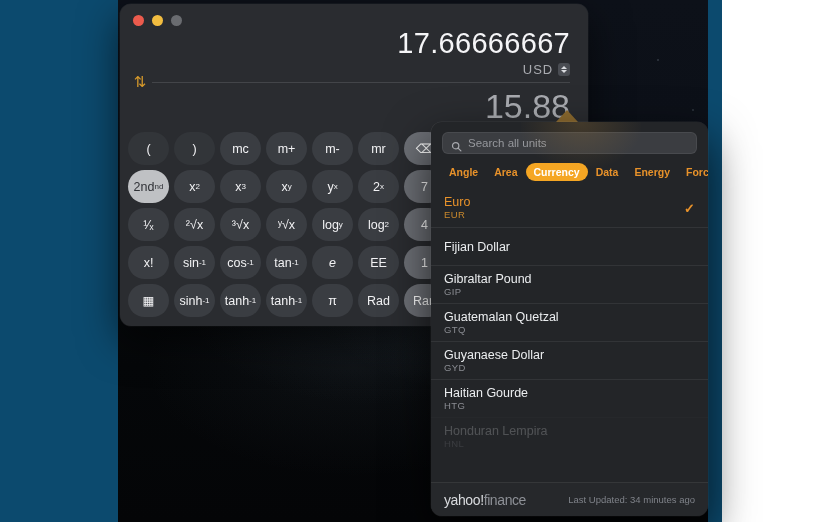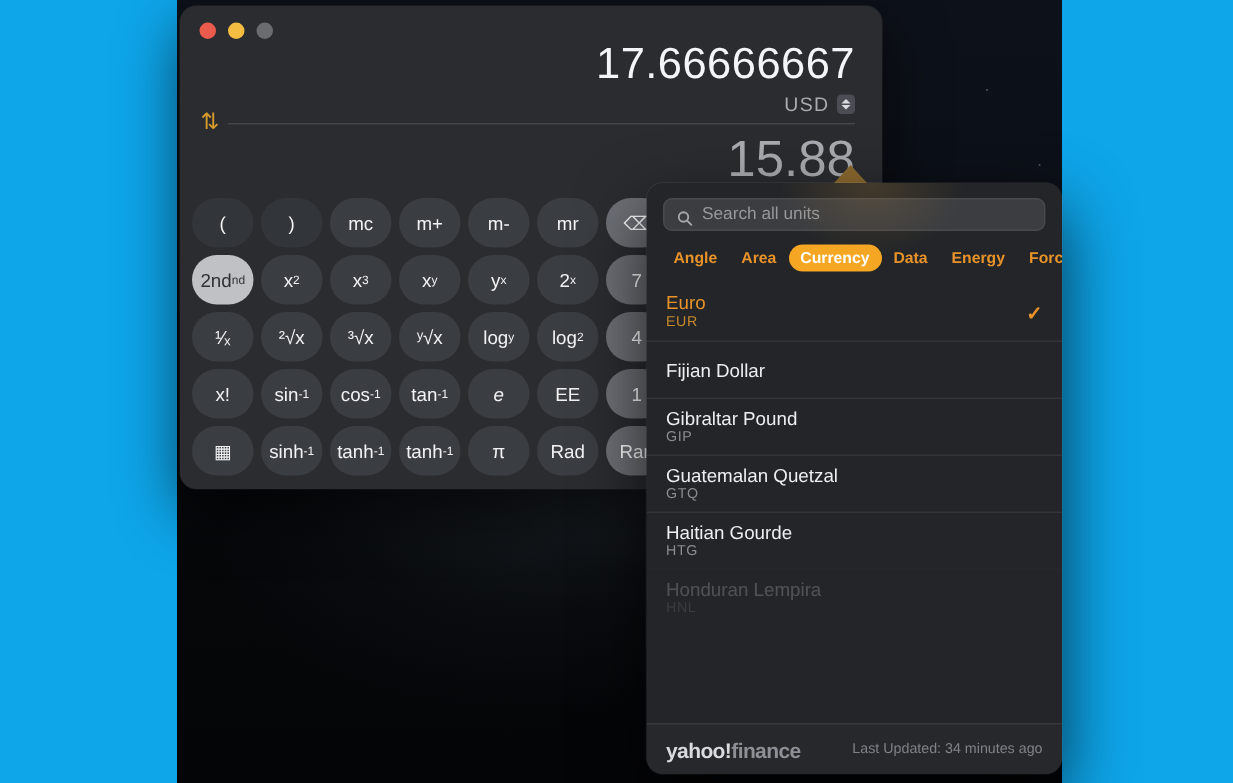--- a/index.html
+++ b/index.html
@@ -5,22 +5,22 @@
   * { box-sizing: border-box; margin: 0; padding: 0; }
   html, body {
     width: 822px; height: 522px;
     overflow: hidden;
     background: #ffffff;
     font-family: "Liberation Sans", sans-serif;
   }
 
   #screen {
     position: relative;
-    width: 822px; height: 522px;
-    background: #0ea5e9;
+    width: 722px; height: 522px;
+    background: #0c4a6e;
   }
 
   
   #desktop {
     position: absolute;
     left: 118px; top: 0;
     width: 590px; height: 522px;
     background:
       radial-gradient(ellipse 220px 120px at 62% 58%, rgba(150,170,185,0.18) 0%, rgba(120,140,160,0.05) 45%, rgba(0,0,0,0) 75%),
       radial-gradient(ellipse 300px 160px at 40% 70%, rgba(110,130,150,0.08) 0%, rgba(0,0,0,0) 70%),
@@ -231,21 +231,21 @@
   .row.fade { opacity: .22; }
 
   .footer {
     height: 34px;
     background: #26282b;
     border-top: .5px solid rgba(255,255,255,.07);
     display: flex; align-items: center; justify-content: space-between;
     padding: 0 13px;
   }
   .yahoo {
-    font-size: 14px; font-weight: bold; letter-spacing: -.4px;
+    font-size: 14px; font-weight: normal; letter-spacing: -.4px;
     color: #d9dbde;
   }
   .yahoo .fin { color: #8d9096; }
   .yahoo .bang { color: #d9dbde; }
   .updated { font-size: 9.5px; color: #7f8289; }
 </style>
 </head>
 <body>
 
 <div id="screen">
@@ -471,20 +471,26 @@
           </div>
         </div>
         <div class="row">
           <div class="txt">
             <div class="name">Guatemalan Quetzal</div>
             <div class="code">GTQ</div>
           </div>
         </div>
         <div class="row">
           <div class="txt">
+            <div class="name">Guyanaese Dollar</div>
+            <div class="code">GYD</div>
+          </div>
+        </div>
+        <div class="row">
+          <div class="txt">
             <div class="name">Haitian Gourde</div>
             <div class="code">HTG</div>
           </div>
         </div>
         <div class="row fade">
           <div class="txt">
             <div class="name">Honduran Lempira</div>
             <div class="code">HNL</div>
           </div>
         </div>

